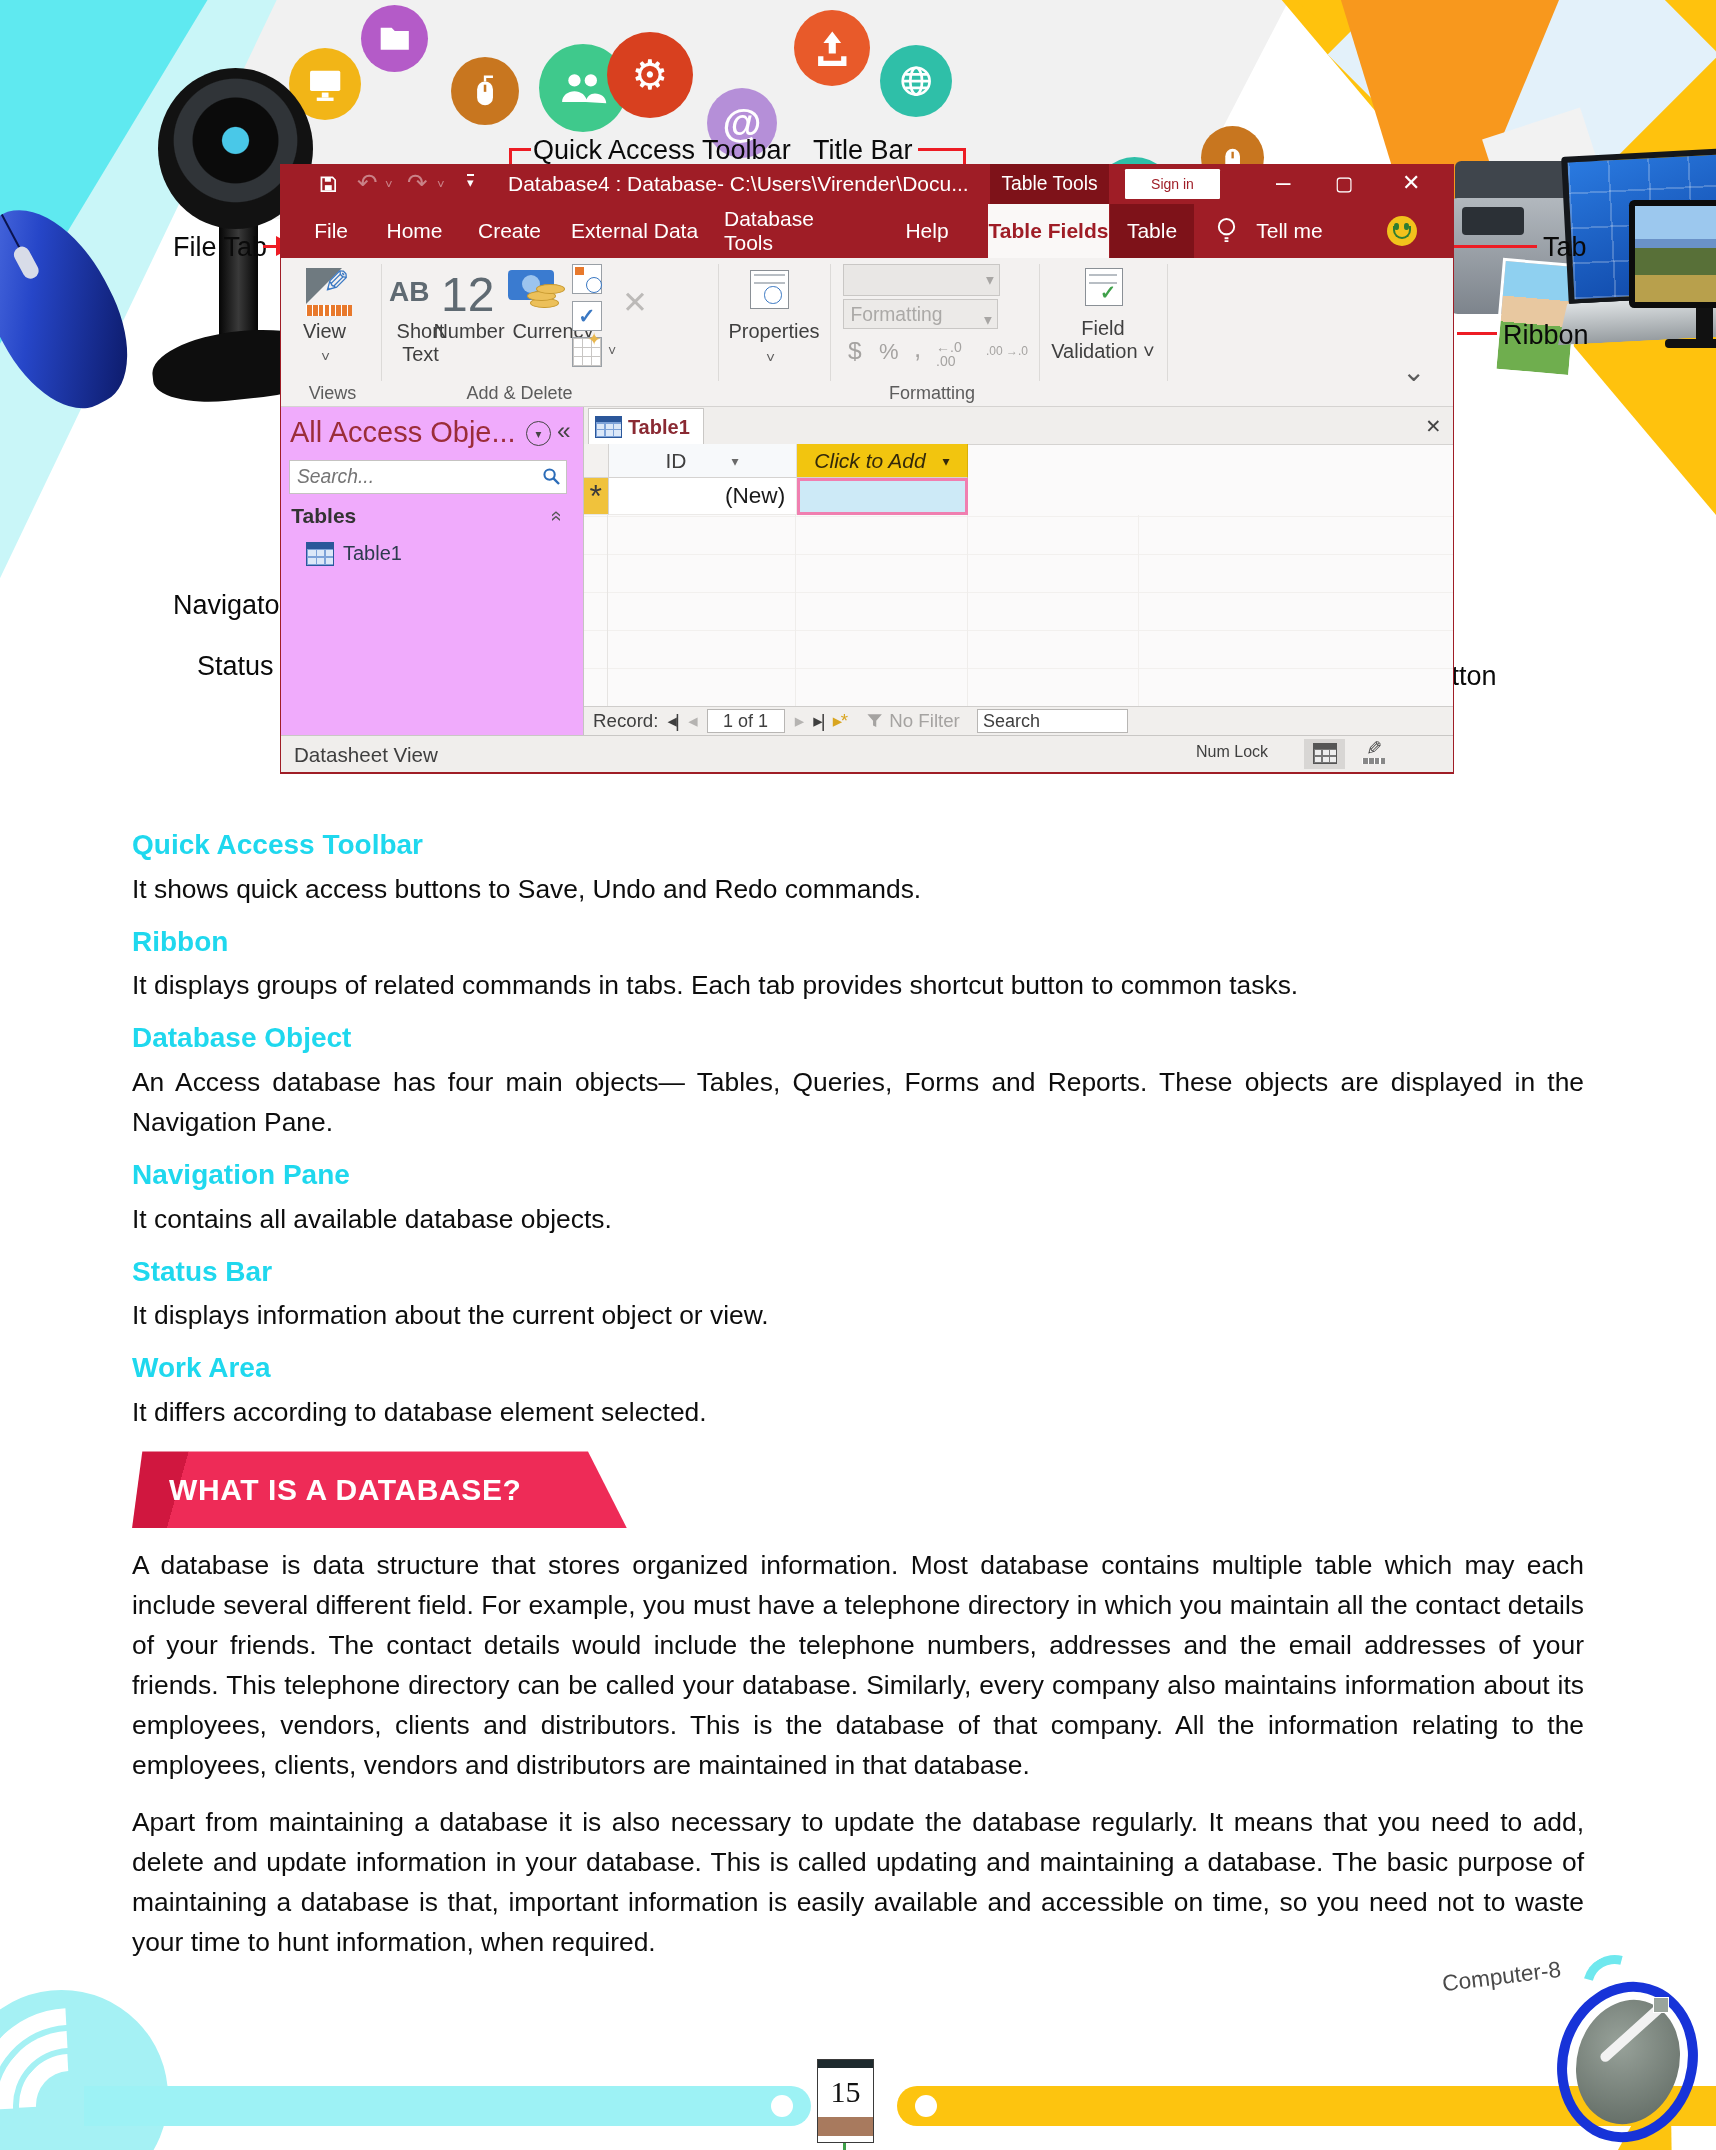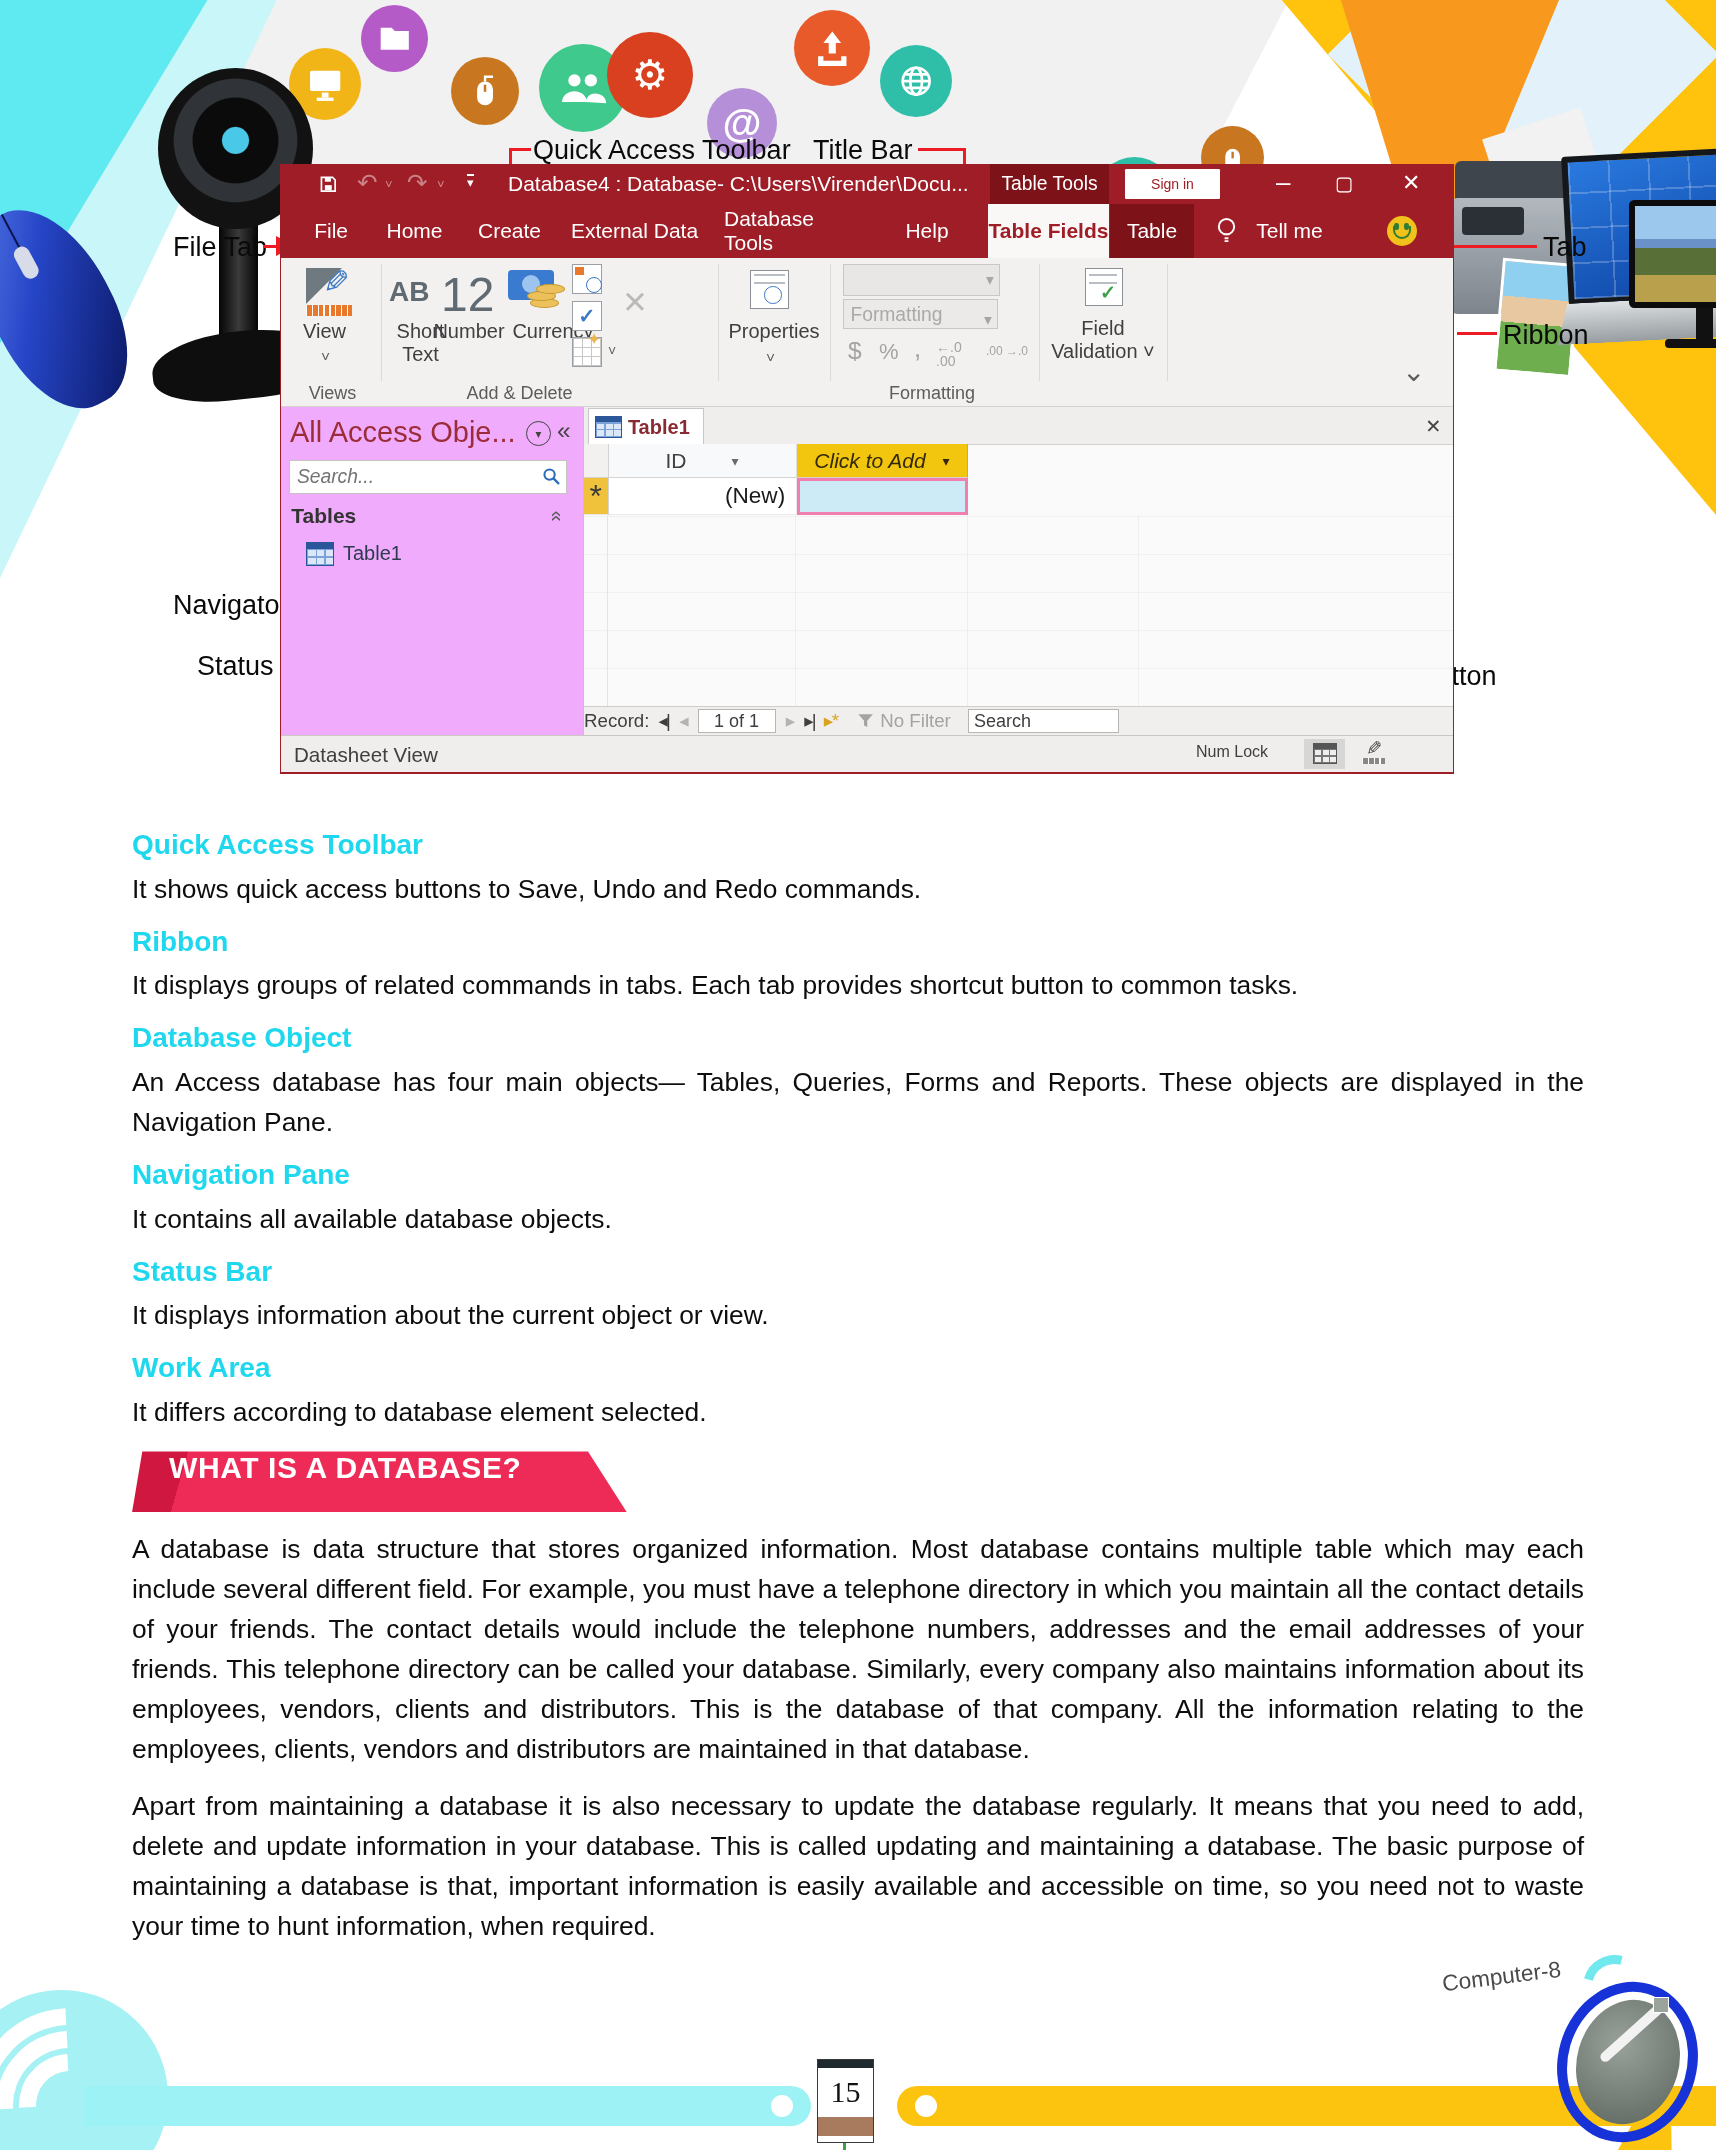--- a/index.html
+++ b/index.html
@@ -78,24 +78,24 @@
   .smiley u{position:absolute;left:5.8px;top:10.3px;width:18px;height:13px;border:2.6px solid #2e7d32;border-top:none;border-radius:0 0 18px 18px;box-sizing:border-box}
   .ruler{background:#e8792c;background-image:repeating-linear-gradient(90deg,#fff 0 1.3px,transparent 1.3px 5.8px)}
   .coin{position:absolute;width:27px;height:8.4px;background:#ecc05a;border:1.3px solid #c89a30;border-radius:50%}
 
   
   .content{position:absolute;left:132px;top:829px;width:1452px}
   .caption{position:absolute;left:280px;top:794px;width:1174px;text-align:center;font-size:26px;color:#5a5a5a}
   h3.sec{color:#1fd8ee;font-size:28px;font-weight:700;margin:17px 0 7.7px}
   h3.first{margin-top:0}
   p.body{font-size:26.4px;line-height:40px;margin:0 0 5.2px;text-align:justify;color:#0d0d0d}
-  .banner{position:relative;width:495px;height:61px;margin:19.3px 0 17px;
+  .banner{position:relative;width:495px;height:77px;margin:19.3px 0 17px;
           background:linear-gradient(106deg,#d0173f 0 11%,#ee2b57 11%);
           clip-path:polygon(10.3px 0,456px 0,495px 100%,0 100%);
-          display:flex;}
+          display:flex;align-items:center}
   .banner span{color:#fff;font-size:30px;font-weight:700;letter-spacing:0.6px;padding-left:37px}
 
   
   .bar-cyan{left:84px;top:2086px;width:727px;height:40px;background:#9df2f5;border-radius:0 644px 644px 0}
   .bar-yellow{left:897px;top:2086px;width:820px;height:40px;background:#fdc40f;border-radius:644px 0 0 644px}
   .bar-dot{position:absolute;top:9px;width:22px;height:22px;border-radius:50%;background:#fff}
   .pagebox{left:817px;top:2059px;width:57px;height:84px;background:#fff;border:1.9px solid #3a3a3a;box-sizing:border-box;z-index:5}
   .pagebox .t{height:7.7px;background:#1e2a2e}
   .pagebox .n{height:49px;display:flex;align-items:center;justify-content:center;font-size:30px;font-family:"Liberation Serif",serif}
   .pagebox .b{height:19.3px;background:#a87a5e}
@@ -433,21 +433,21 @@
 
         <div class="ab" style="left:0;top:108px;right:0;height:192px;background:
              repeating-linear-gradient(0deg,#f2f0ee 0 1.3px,transparent 1.3px 38px)">
           <div class="ab" style="left:23px;top:0;width:1.3px;height:100%;background:#e6e4e2"></div>
           <div class="ab" style="left:211px;top:0;width:1.3px;height:100%;background:#efedeb"></div>
           <div class="ab" style="left:383px;top:0;width:1.3px;height:100%;background:#efedeb"></div>
           <div class="ab" style="left:554px;top:0;width:1.3px;height:100%;background:#f1efed"></div>
         </div>
 
         <div class="ab" style="left:0;bottom:0;right:0;height:28px;background:#f1efed;border-top:1.3px solid #cfcdcb;display:flex;align-items:center;font-size:18.7px;color:#3f3f3f">
-          <span style="">Record:</span>
+          <span style="margin-left:9px">Record:</span>
           <span style="margin-left:9px;letter-spacing:-1.9px">◂|</span>
           <span style="margin-left:10.3px;color:#b5b3b1">◂</span>
           <span class="flexc" style="margin-left:9px;width:76px;height:22px;background:#fff;border:1.3px solid #b8b6b4;font-size:18px">1 of 1</span>
           <span style="margin-left:10.3px;color:#b5b3b1">▸</span>
           <span style="margin-left:9px;letter-spacing:-1.9px">▸|</span>
           <span style="margin-left:9px;color:#d9a520;letter-spacing:-1.3px">▸*</span>
           <svg style="margin-left:18px" width="19.3" height="19.3" viewBox="0 0 24 24">
             <path d="M3 4h18l-7 8v8l-4-2v-6z" fill="#a5a3a1"></path>
             </svg>
           <span style="margin-left:5.2px;color:#a5a3a1">No Filter</span>

